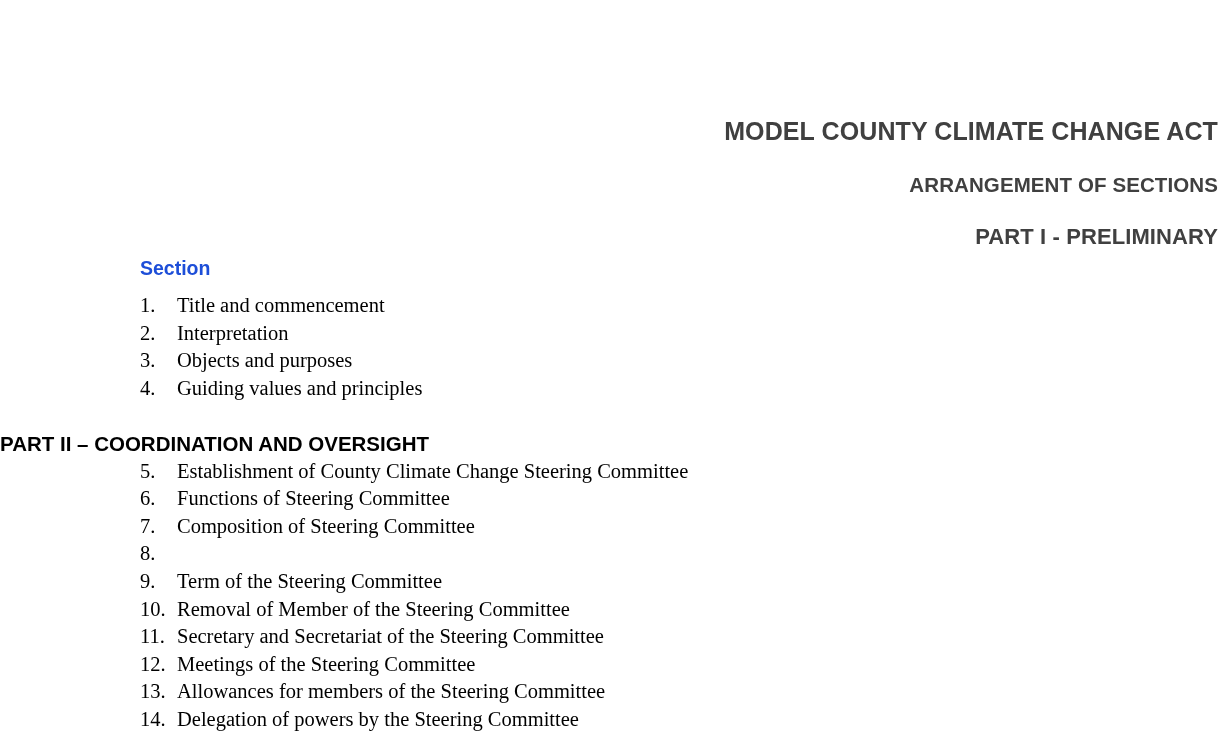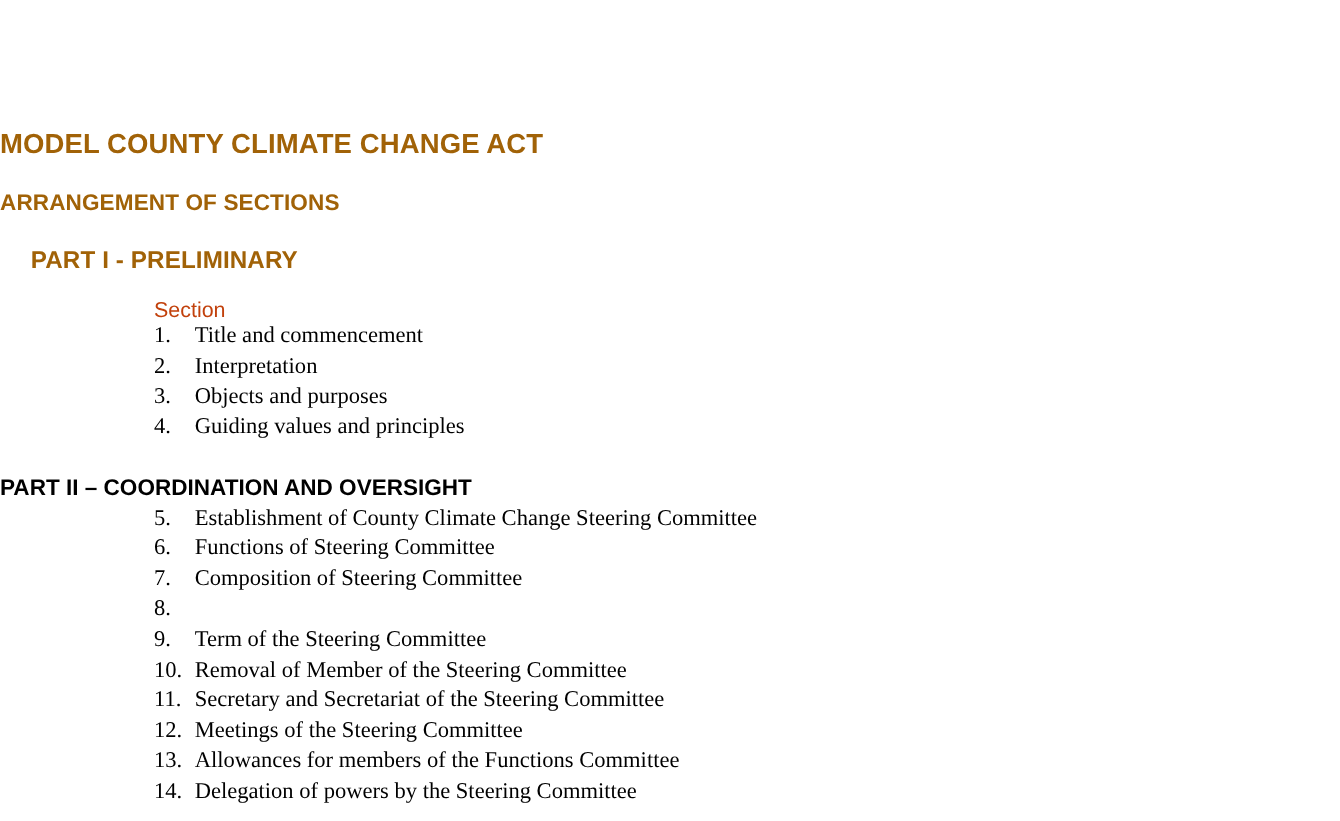--- a/index.html
+++ b/index.html
@@ -22,24 +22,24 @@
     width: 1218px;
     height: 746px;
     background: #ffffff;
   }
 
   
   .doc-title {
     position: absolute;
     left: 0;
     right: 0;
-    text-align: left;
+    text-align: right;
     font-family: "Liberation Sans", "DejaVu Sans", sans-serif;
     font-weight: bold;
-    color: #a16207;
+    color: #404040;
     white-space: nowrap;
   }
   .doc-title.main {
     top: 100px;
     font-size: 25px;
     letter-spacing: 0.1px;
   }
   .doc-title.sub {
     top: 156px;
     font-size: 20.5px;
@@ -49,26 +49,26 @@
     top: 206px;
     font-size: 22px;
     letter-spacing: 0.1px;
     padding-left: 28px;
   }
 
   
   .section-label {
     position: absolute;
     left: 140px;
-    top: 270px;
+    top: 256px;
     font-family: "Liberation Sans", "DejaVu Sans", sans-serif;
-    font-weight: normal;
+    font-weight: bold;
     font-size: 19.5px;
     line-height: 24px;
-    color: #c2410c;
+    color: #1d4ed8;
   }
 
   
   .toc {
     position: absolute;
     left: 140px;
     top: 292px;
     width: 1020px;
   }
   .toc-item {
@@ -165,21 +165,21 @@
     <div class="toc-item">
       <span class="toc-num">11.</span>
       <span class="toc-text">Secretary and Secretariat of the Steering Committee</span>
     </div>
     <div class="toc-item">
       <span class="toc-num">12.</span>
       <span class="toc-text">Meetings of the Steering Committee</span>
     </div>
     <div class="toc-item">
       <span class="toc-num">13.</span>
-      <span class="toc-text">Allowances for members of the Functions Committee</span>
+      <span class="toc-text">Allowances for members of the Steering Committee</span>
     </div>
     <div class="toc-item">
       <span class="toc-num">14.</span>
       <span class="toc-text">Delegation of powers by the Steering Committee</span>
     </div>
 
   </div>
 </div>
 
 </body></html>

